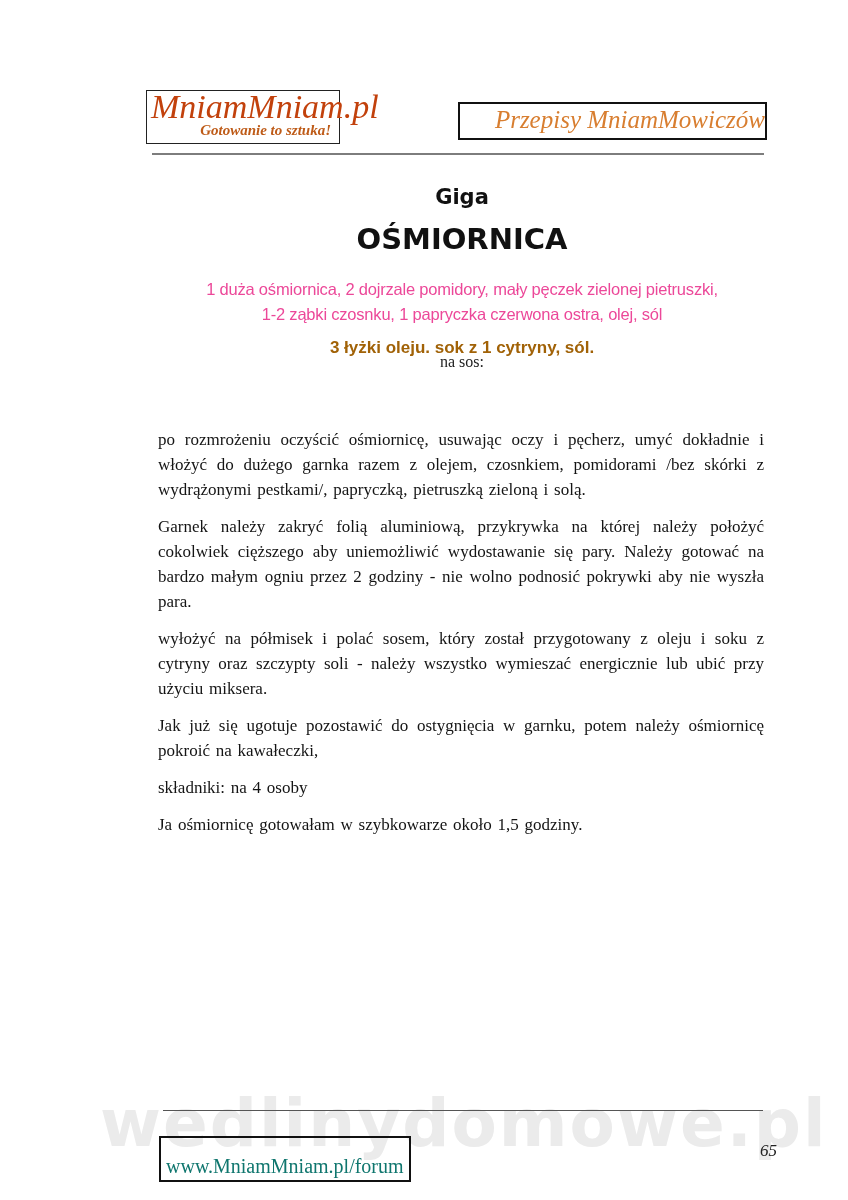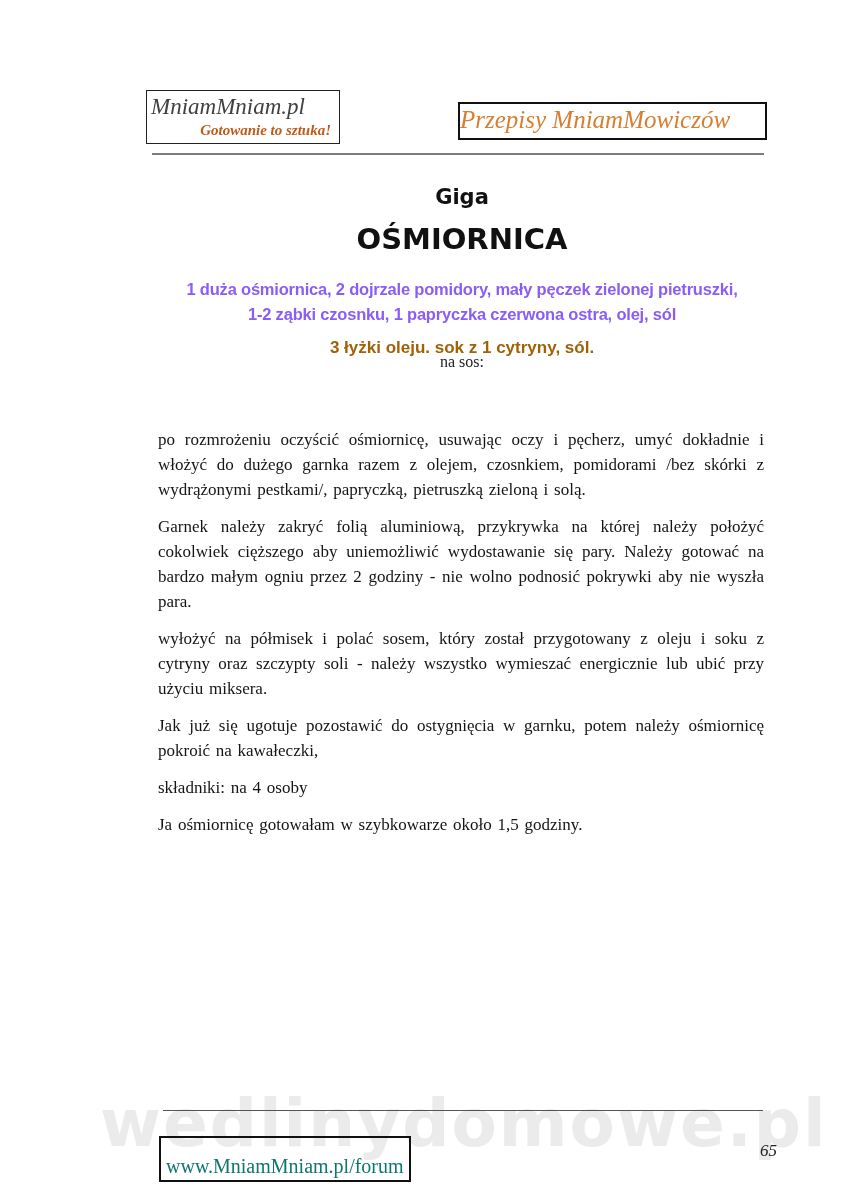--- a/index.html
+++ b/index.html
@@ -8,52 +8,52 @@
     background:#ffffff; overflow:hidden; color:#1a1a1a;
     font-family:"Liberation Serif", serif;
   }
 
   
   .logo-box {
     position:absolute; left:146px; top:90px; width:194px; height:54px;
     border:1.5px solid #222; box-sizing:border-box; background:#fff; z-index:2;
   }
   .logo-title {
-    display:block; font-style:italic; font-size:23px; line-height:28px;
-    color:#404040; margin:2px 0 0 4px; white-space:nowrap;
+    display:block; font-style:italic; font-size:34px; line-height:28px;
+    color:#c2410c; margin:2px 0 0 4px; white-space:nowrap;
   }
   .logo-tagline {
     display:block; font-style:italic; font-weight:bold; font-size:15px; line-height:18px;
     color:#be5b18; text-align:right; margin:0 8px 0 0; white-space:nowrap;
   }
   .banner-box {
     position:absolute; left:458px; top:102px; width:309px; height:38px;
-    border:2px solid #111; box-sizing:border-box; text-align:left; z-index:2;
+    border:2px solid #111; box-sizing:border-box; text-align:right; z-index:2;
   }
   .banner-title {
     font-style:italic; font-size:25px; line-height:32px; color:#d87e30; white-space:nowrap;
   }
   .header-rule {
     position:absolute; top:153px; left:152px; width:612px; height:0;
     border-top:2px solid #7d7d7d; z-index:2;
   }
 
   
   .center-col { position:absolute; left:76px; width:772px; text-align:center; z-index:2; }
   .recipe-category {
     top:185px; font-family:"DejaVu Sans", sans-serif; font-weight:bold;
     font-size:21px; color:#111;
   }
   .recipe-title {
     top:222px; font-family:"DejaVu Sans", sans-serif; font-weight:bold;
     font-size:29px; color:#111;
   }
   .ingredients {
-    top:277px; font-family:"Liberation Sans", sans-serif; font-weight:bold;
-    font-size:16.5px; line-height:25px; letter-spacing:-0.2px; color:#8b5cf6;
+    top:277px; font-family:"Liberation Sans", sans-serif; font-weight:normal;
+    font-size:16.5px; line-height:25px; letter-spacing:-0.2px; color:#ec4899;
   }
   .sauce-heading { top:337px; font-size:16px; color:#222;margin-top:16px; }
   .sauce-line {
     top:338px; font-family:"Liberation Sans", sans-serif; font-weight:bold;
     font-size:17px; color:#a16207;
   }
 
   
   .body-text {
     position:absolute; top:415px; left:158px; width:606px; z-index:2;

